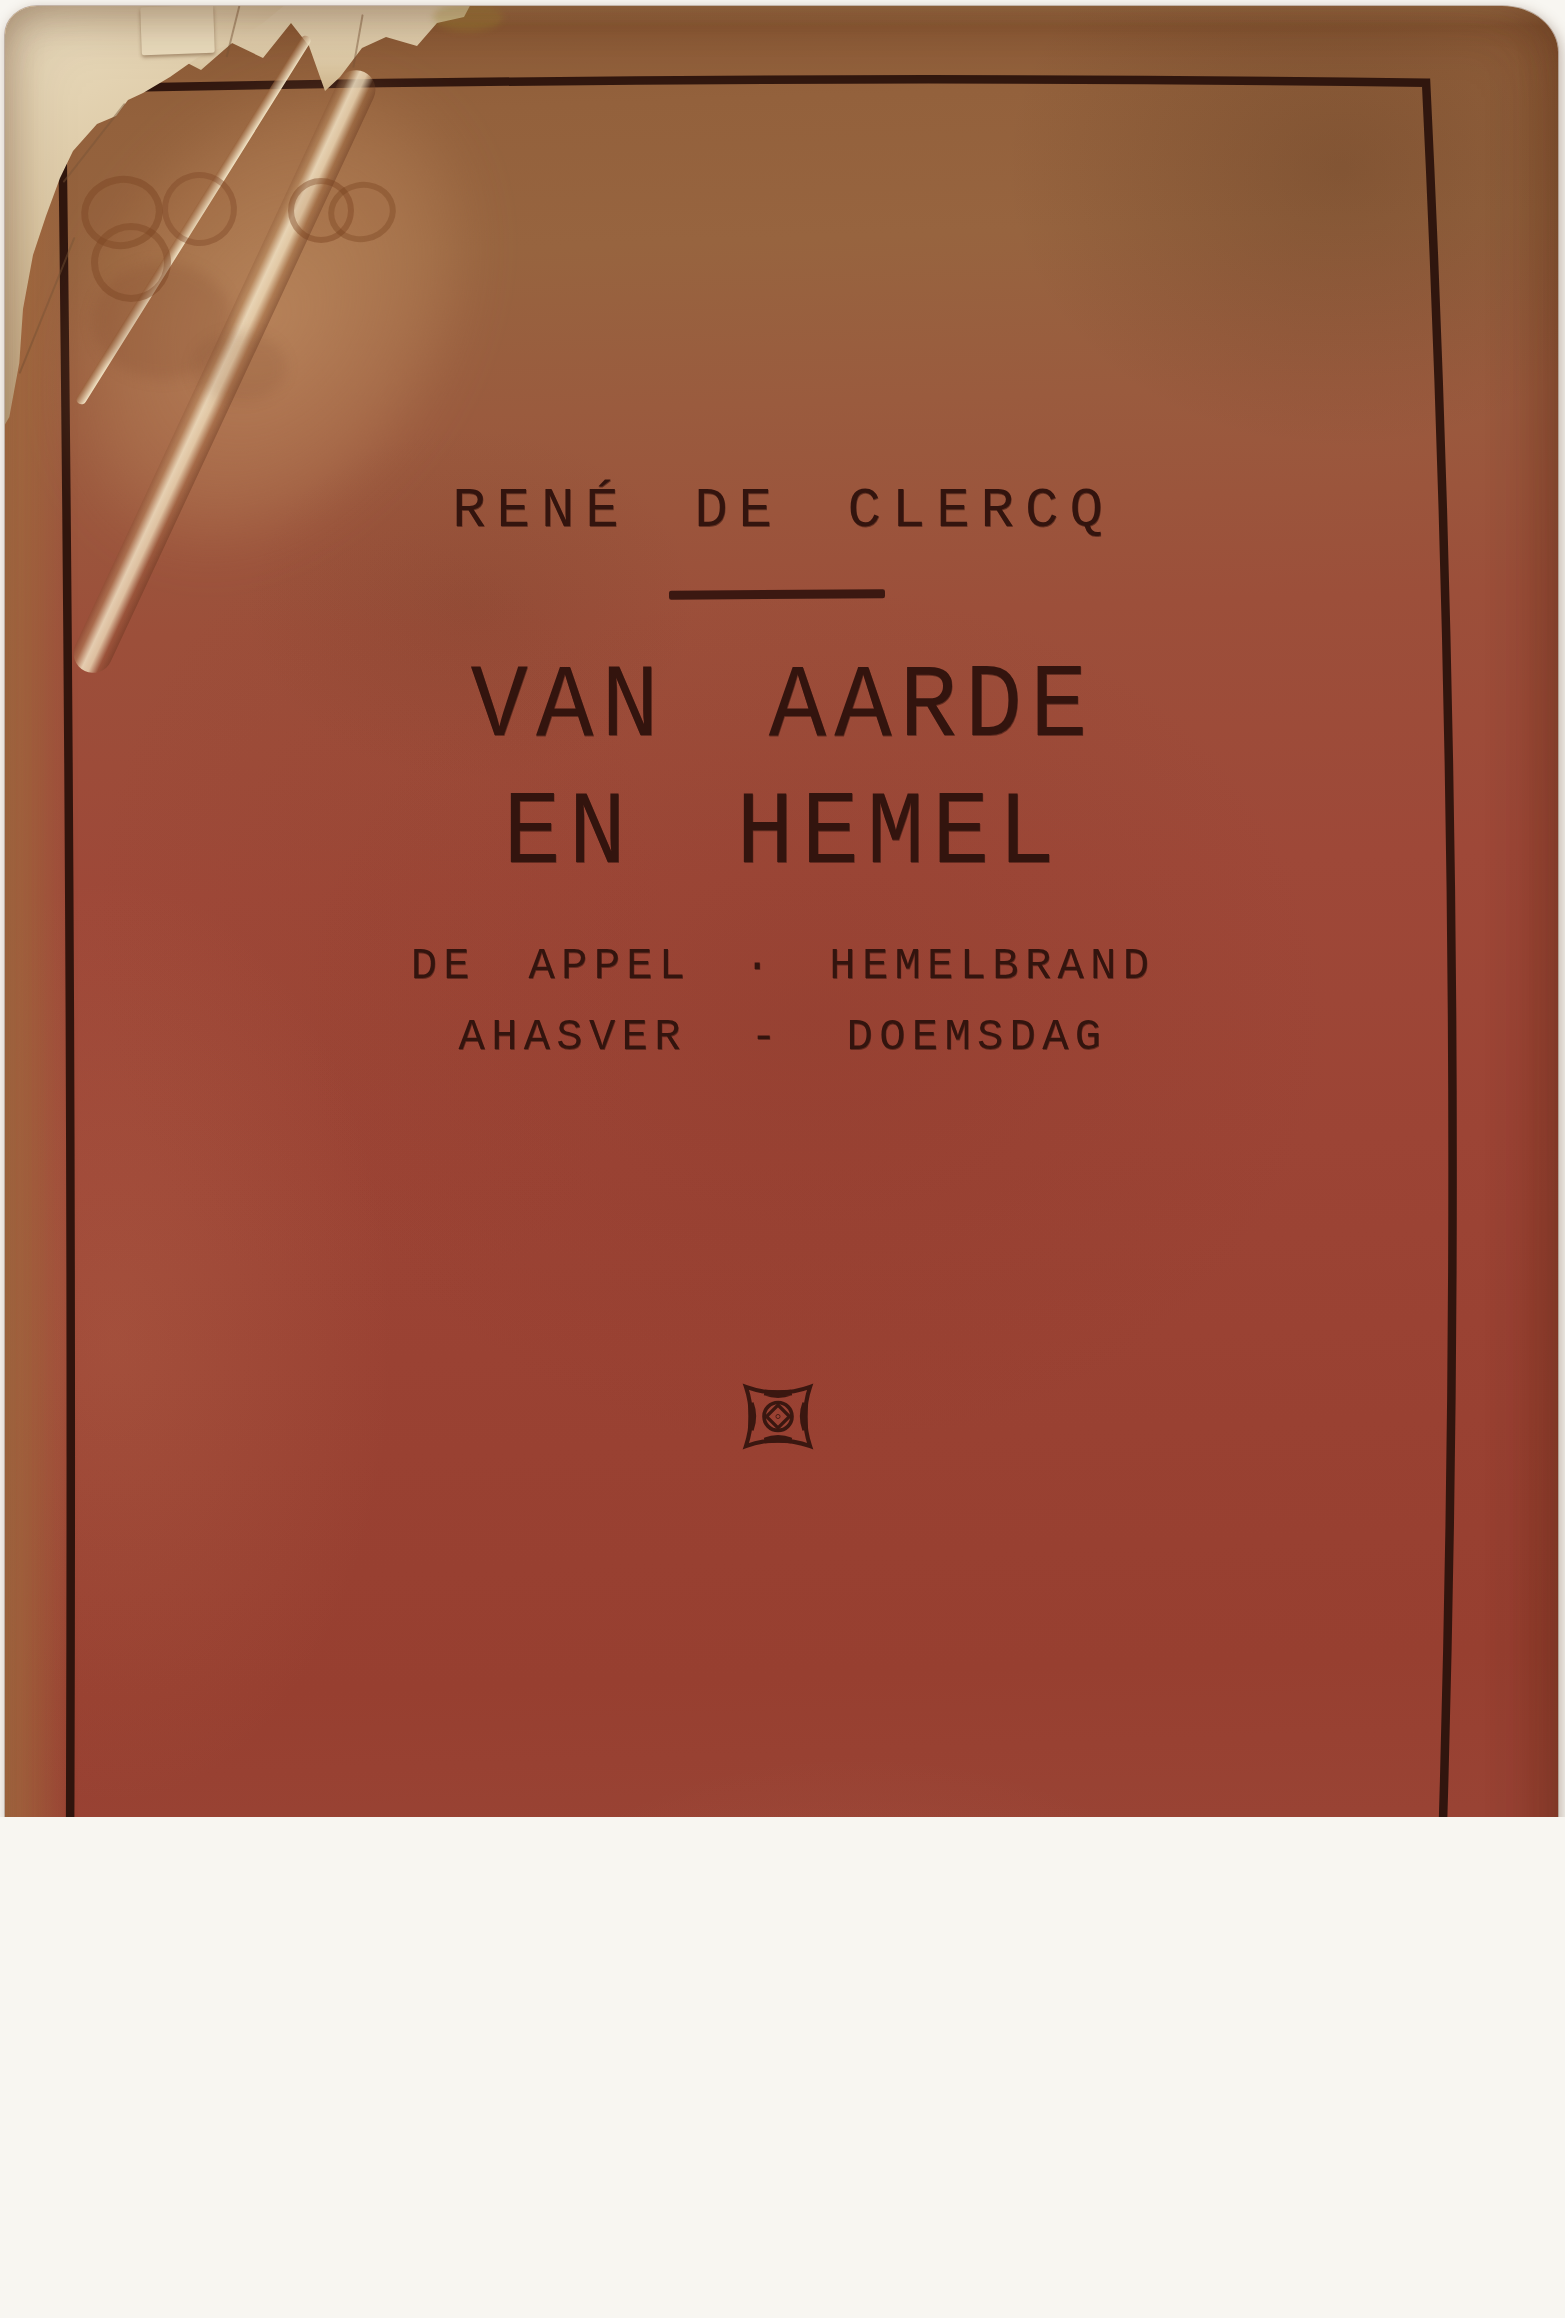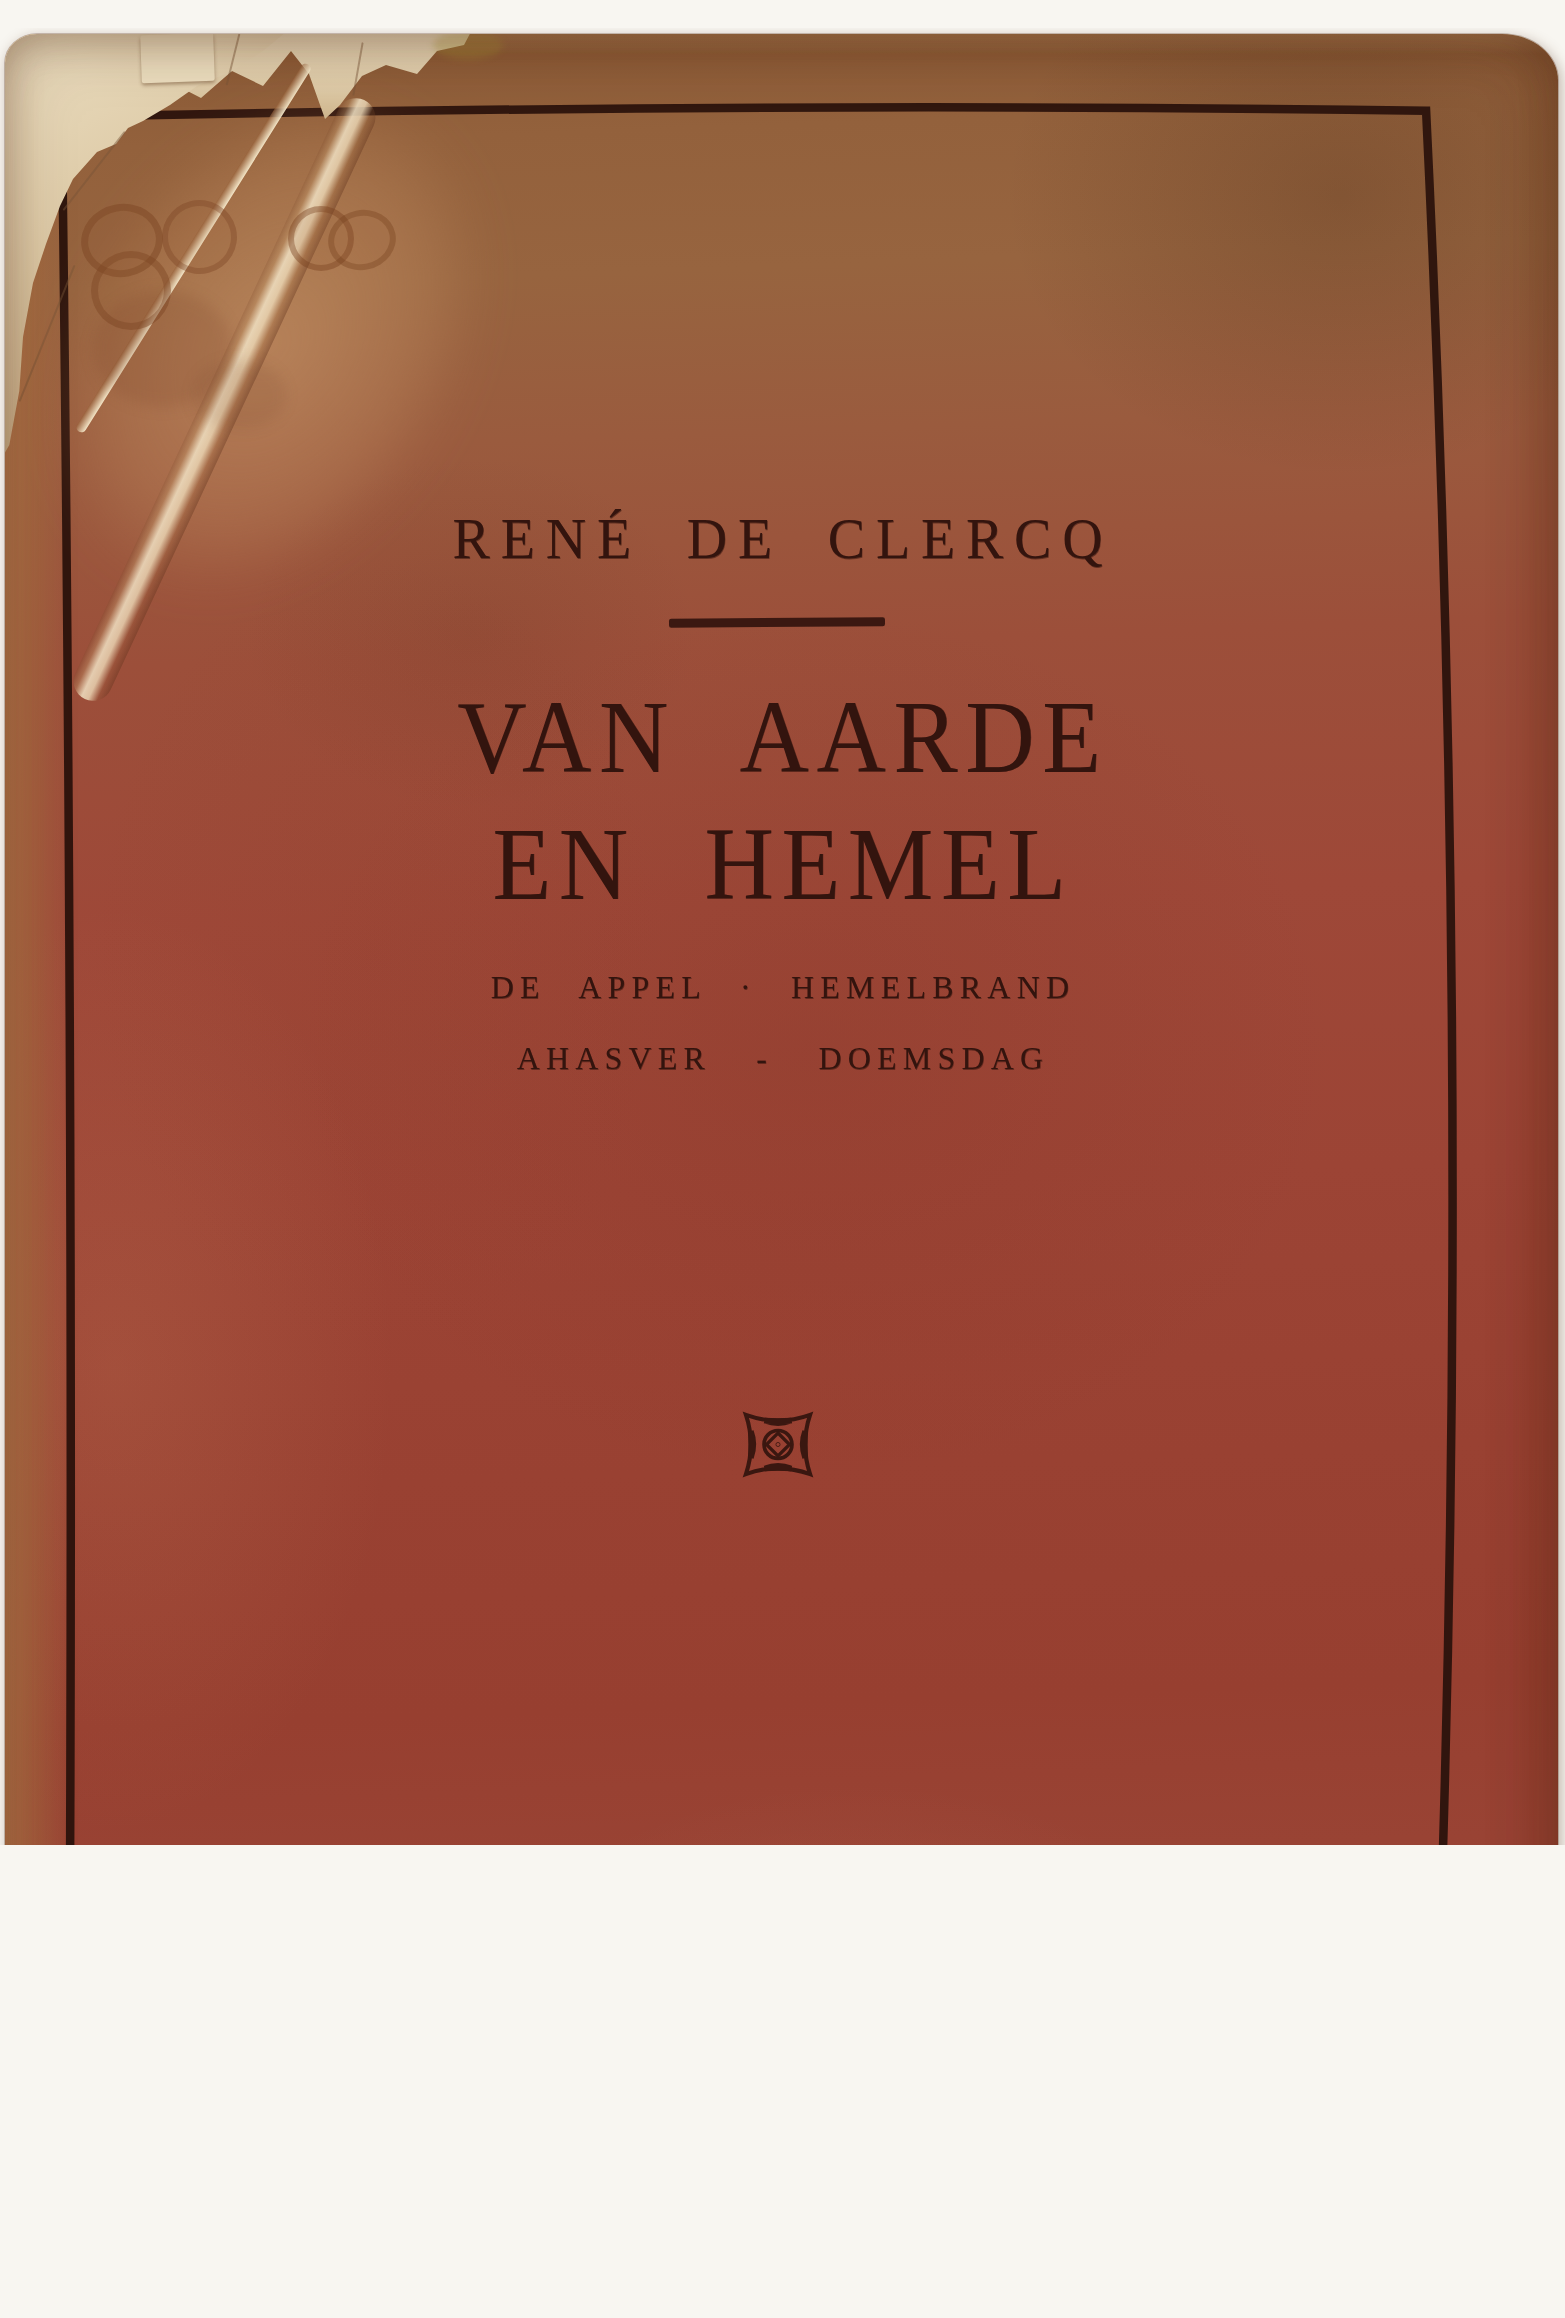--- a/index.html
+++ b/index.html
@@ -6,21 +6,21 @@
     --photo-background:#f8f6f1;
     --cover-red:#9c4737;
     --cover-brown-top:#8e5c38;
     --cover-bottom:#a56a55;
     --ink:#33140e;
     --frame:#2a120c;
     --torn-paper:#dcc8a4;
   }
   html,body{margin:0;padding:0;background:var(--photo-background);}
   .scene{position:relative;width:1566px;height:1817px;background:var(--photo-background);overflow:hidden;
-         font-family:Liberation Serif, serif;margin-top:28px;}
+         font-family:Liberation Mono, monospace;}
   .cover{position:absolute;left:4.6px;top:6.2px;width:1553px;height:2302px;
          border-radius:32px 56px 31px 26px / 29px 46px 31px 26px;
          background:linear-gradient(178deg,
             #8a5a36 0%, #93613c 5%, #97643f 11%, #9a5b3e 18%, #9c4f3a 27%,
             #9e4838 38%, #9c4435 50%, #994132 62%, #973f30 72%, #9a4536 82%,
             #9e5243 91%, #a66753 97%, #ab7058 100%);
          box-shadow:0 0 0 0.8px rgba(110,75,55,.4), 2.3px 3.1px 12.4px rgba(90,55,35,.35);
          overflow:hidden;}
   .pagecoords{position:absolute;left:-4.6px;top:-6.2px;width:1566px;height:2319px;}
   .mottle{position:absolute;inset:0;background:
@@ -86,21 +86,21 @@
   .yellow-spot{left:433px;top:3.1px;width:70px;height:28px;background:rgba(168,150,52,.30);filter:blur(3.1px);}
   
   .printed{position:absolute;left:0;top:0;width:1566px;text-align:center;color:var(--ink);
       text-shadow:0.5px 0.6px 0.5px rgba(55,22,14,.55);}
   .author{top:479px;font-size:56px;letter-spacing:10.8px;word-spacing:20px;}
   .author-rule{position:absolute;left:669px;top:590px;width:216px;height:8.5px;border-radius:2.3px;
       background:var(--ink);opacity:.92;transform:rotate(-.4deg);}
   .title{font-size:96px;letter-spacing:7.7px;word-spacing:37px;transform:scaleY(1.08);}
   .title1{top:653px;}
   .title2{top:780px;}
-  .subtitle{font-size:32px;letter-spacing:6.2px;word-spacing:20px;}
+  .subtitle{font-size:44px;letter-spacing:6.2px;word-spacing:20px;}
   .sub1{top:941px;}
   .sub2{top:1012px;word-spacing:31px;}
   .edition{top:1139px;font-size:42px;letter-spacing:7px;}
   .ornament{position:absolute;left:741px;top:1380px;width:74px;height:73px;opacity:.92;}
   .ornament path,.ornament circle{stroke:var(--ink);fill:none;}
 </style>
 </head>
 <body>
 
 <div class="scene">

